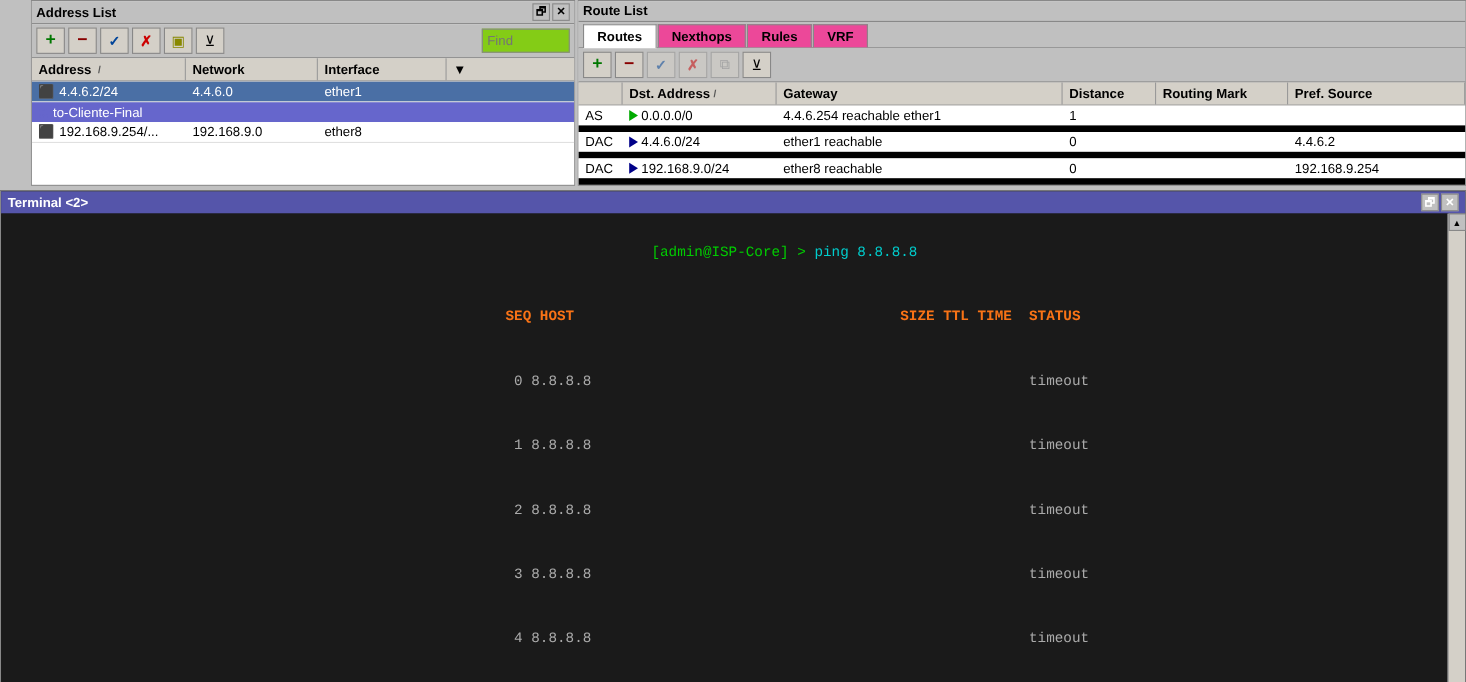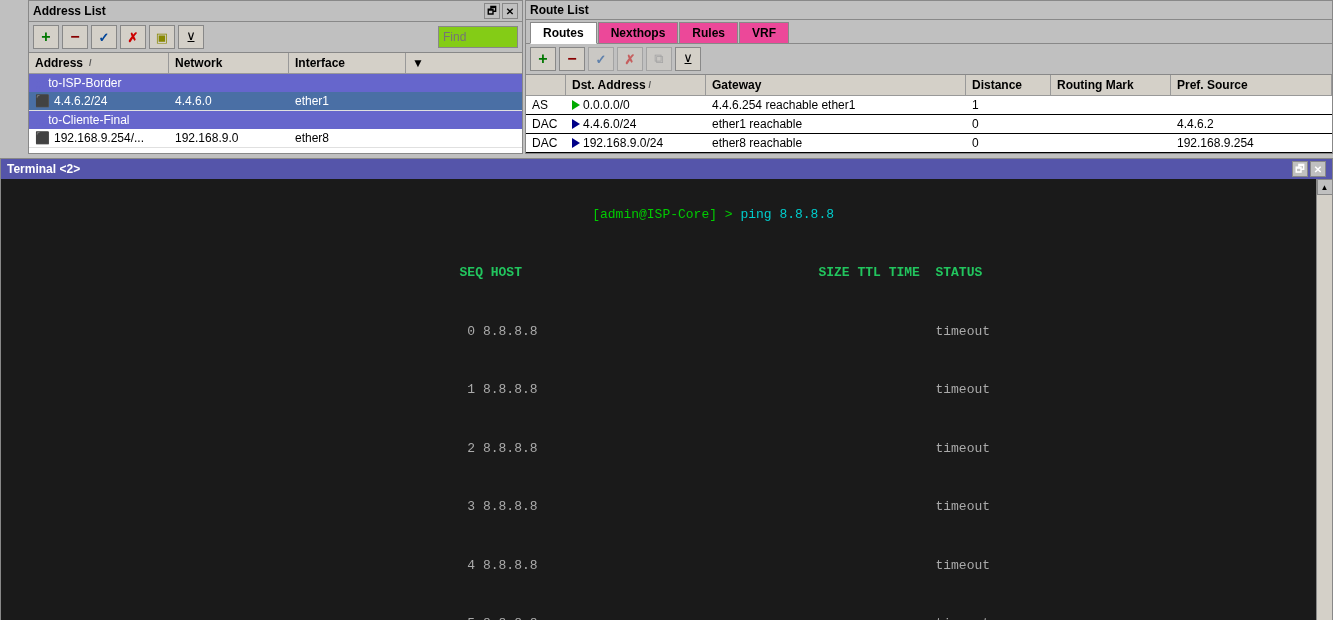--- a/index.html
+++ b/index.html
@@ -207,21 +207,21 @@
     .col-flag-r { width: 40px; }
     .col-dst { width: 140px; }
     .col-gw { width: 260px; }
     .col-dist { width: 85px; }
     .col-rm { width: 120px; }
     .col-ps { flex: 1; }
 
     .route-row {
       display: flex;
       align-items: center;
-      border-bottom: 1px solid #000000;
+      border-bottom: 6px solid #000000;
       font-size: 12px;
       background: #fff;
     }
 
     .rtd {
       padding: 2px 6px;
       overflow: hidden;
       text-overflow: ellipsis;
       white-space: nowrap;
     }
@@ -286,21 +286,21 @@
 
     .scroll-track {
       flex: 1;
       width: 100%;
       background: #d4d0c8;
     }
 
     .t-line { line-height: 1.5; white-space: pre; text-align: center; }
     .t-green { color: #00cc00; }
     .t-cyan { color: #00cccc; }
-    .t-white-bold { color: #22c55e; font-weight: bold; }
+    .t-white-bold { color: #f97316; font-weight: bold; }
     .t-gray { color: #aaaaaa; }
 
     .sort-arrow { font-size: 9px; color: #555; }
 
     .triangle-right {
       display: inline-block;
       width: 0; height: 0;
       border-top: 5px solid transparent;
       border-bottom: 5px solid transparent;
       border-left: 8px solid;
@@ -361,24 +361,20 @@
         </div>
         <div class="th" style="flex:1;align-items:flex-end;">
           <span>Interface</span>
         </div>
         <div class="th" style="width:22px; border-right:none;">
           <span>▼</span>
         </div>
       </div>
       <div class="table-body">
 
-        <div class="group-row">
-          <span class="dots">;;;</span>
-          <span>to-ISP-Border</span>
-        </div>
         <div class="data-row selected">
           <div class="td col-addr" style="display:flex;align-items:center;gap:4px;">
             <span style="color:#cccc44;">⬛</span>
             <span>4.4.6.2/24</span>
           </div>
           <div class="td col-net">4.4.6.0</div>
           <div class="td col-iface">ether1</div>
         </div>
 
         <div class="group-row">

